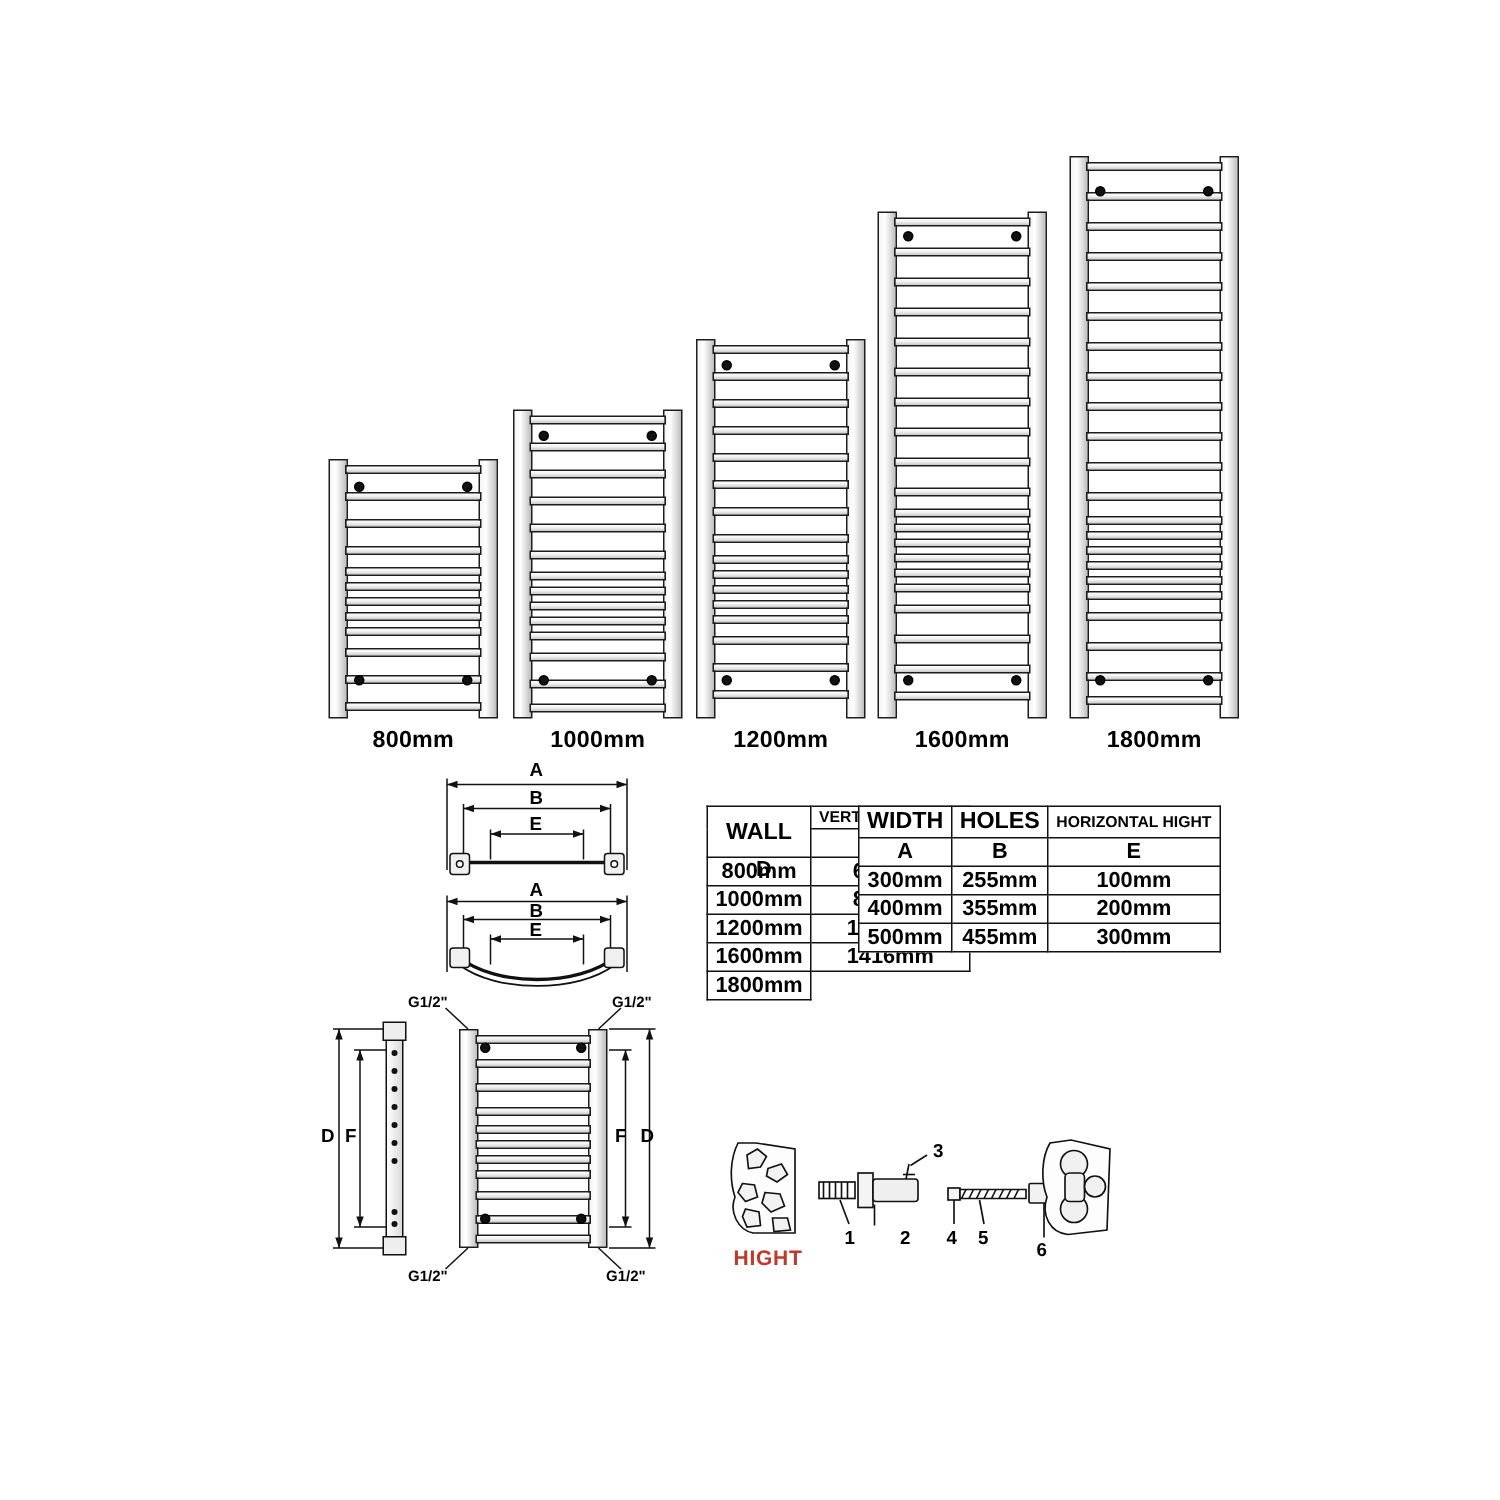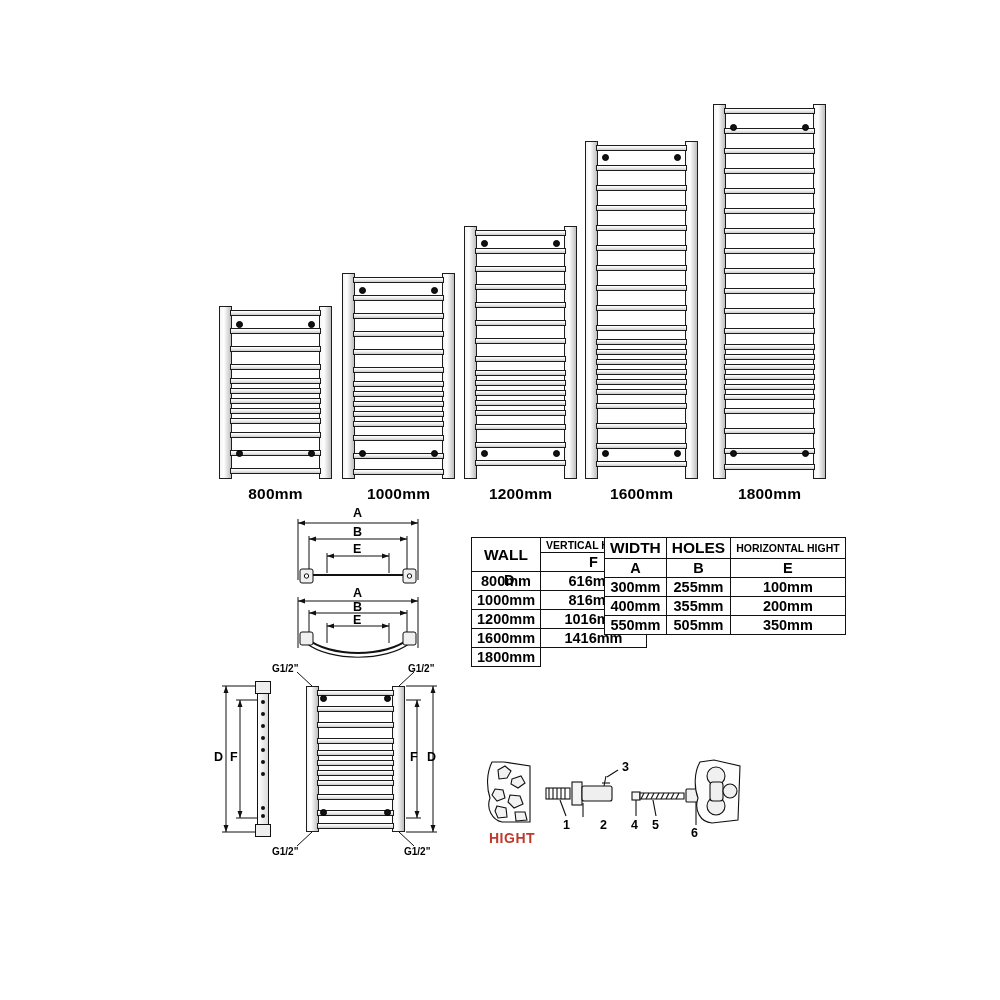--- a/index.html
+++ b/index.html
@@ -297,21 +297,21 @@
     </tr>
     <tr>
       <td>1800mm</td>
       <td style="border:none"></td>
     </tr>
   </tbody>
     </table>
 
   <div class="dim-text" style="left:504px; top:572px; font-size:14.5px;">D</div>
 
-  <table class="spec" style="left:604px; top:537px;">
+  <table class="spec" style="left:572px; top:537px;">
     <tbody>
         <tr>
       <td class="hdr-big">WIDTH</td>
       <td class="hdr-big">HOLES</td>
       <td class="small">HORIZONTAL HIGHT</td>
     </tr>
     <tr>
       <td>A</td>
       <td>B</td>
       <td>E</td>
@@ -320,23 +320,23 @@
       <td>300mm</td>
       <td>255mm</td>
       <td>100mm</td>
     </tr>
     <tr>
       <td>400mm</td>
       <td>355mm</td>
       <td>200mm</td>
     </tr>
     <tr>
-      <td>550mm</td>
-      <td>505mm</td>
-      <td>350mm</td>
+      <td>500mm</td>
+      <td>455mm</td>
+      <td>300mm</td>
     </tr>
   </tbody>
     </table>
 
   <div style="position:absolute; left:257px; top:686px; width:12px; height:146px;
               border:1.2px solid #111; background:linear-gradient(to right,#fff,#dadada);"></div>
   <div style="position:absolute; left:255px; top:681px; width:16px; height:13px;
               border:1.2px solid #111; background:#eee;"></div>
   <div style="position:absolute; left:255px; top:824px; width:16px; height:13px;
               border:1.2px solid #111; background:#eee;"></div>

